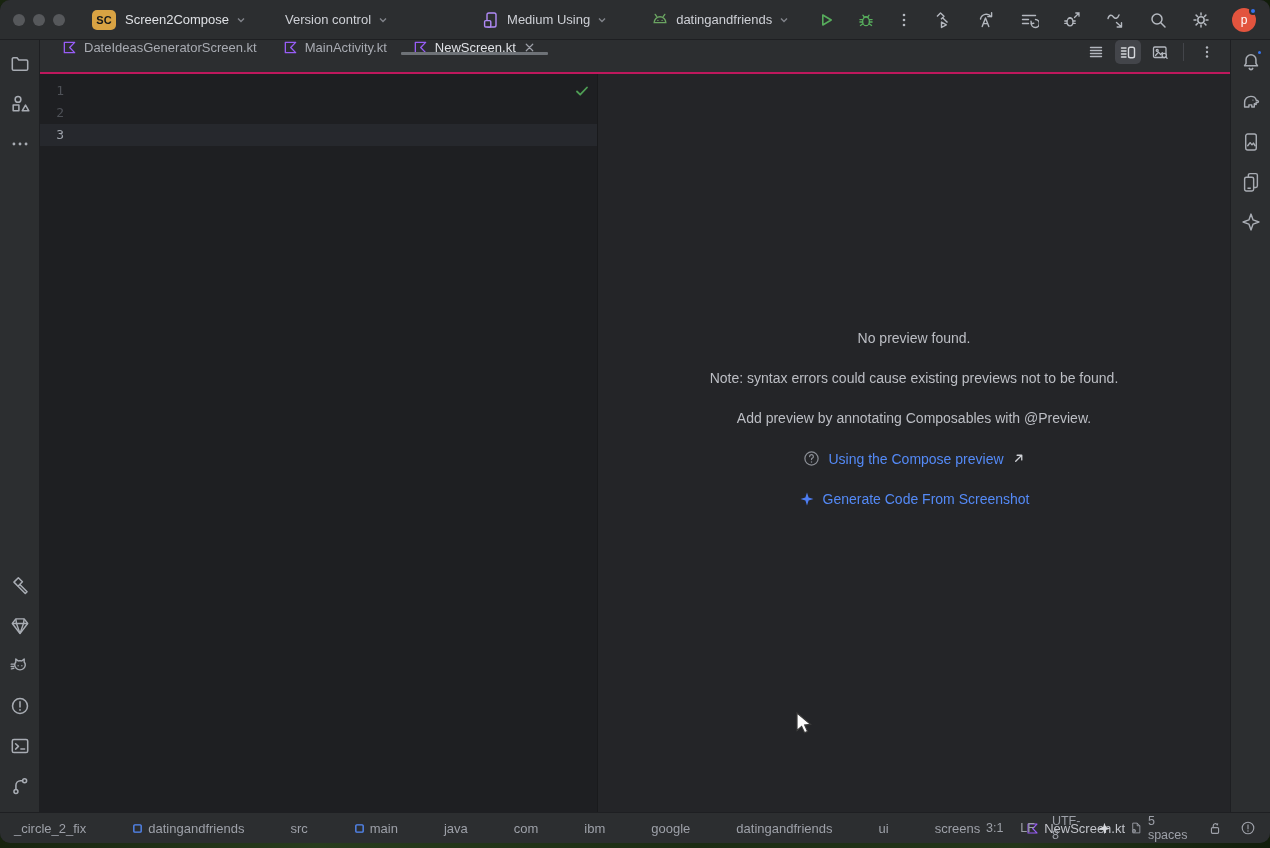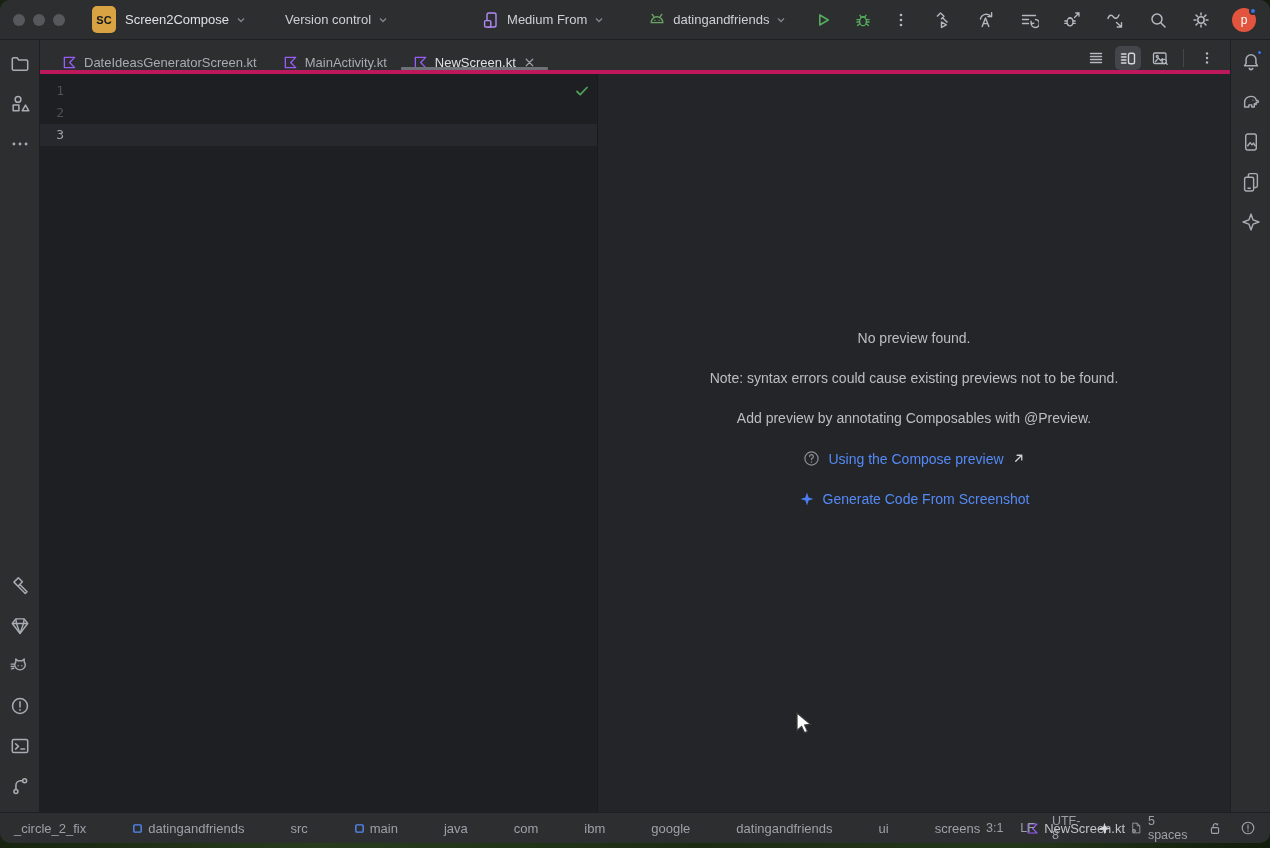--- a/index.html
+++ b/index.html
@@ -15,21 +15,21 @@
     display:flex; flex-direction:column;
   }
   
   .titlebar {
     height:40px; background:#2c2e30; border-bottom:1px solid #1e1f22;
     display:flex; align-items:center; flex:0 0 auto; color:#ced0d6; font-size:13px;
   }
   .traffic { display:flex; gap:8px; padding-left:13px; }
   .traffic span { width:12px; height:12px; border-radius:50%; background:#56585b; display:block; }
   .proj-badge {
-    margin-left:27px; width:24px; height:27px; border-radius:5px; background:#d9a343;
+    margin-left:27px; width:24px; height:20px; border-radius:5px; background:#d9a343;
     color:#15171a; font-weight:bold; font-size:11px; display:flex; align-items:center; justify-content:center;
   }
   .tb-item { display:flex; align-items:center; gap:6px; cursor:default; }
   .tb-label { color:#dfe1e5; }
   .tb-label.dim { color:#ced0d6; }
   .chev { opacity:.75; }
   .ml9{margin-left:9px}.ml38{margin-left:38px}.ml92{margin-left:92px}.ml42{margin-left:42px}
   .ml24{margin-left:24px}.ml16{margin-left:16px}.ml14{margin-left:14px}
   .tb-right { margin-left:auto; display:flex; align-items:center; gap:19px; padding-right:14px; }
   .icon-btn { display:flex; align-items:center; justify-content:center; width:24px; height:24px; border-radius:4px; }
@@ -45,22 +45,22 @@
   }
   .strip.left { border-right:1px solid #1e1f22; padding-top:10px; }
   .strip.right { border-left:1px solid #1e1f22; padding-top:8px; }
   .strip .icon-btn { width:28px; height:28px; margin-bottom:12px; }
   .strip .spacer { margin-top:auto; }
   .bell-wrap { position:relative; }
   .bell-wrap .dot { position:absolute; top:1px; right:2px; width:7px; height:7px; border-radius:50%; background:#3574f0; border:2px solid #2c2e30; }
   
   .center-col { flex:1 1 auto; display:flex; flex-direction:column; min-width:0; }
   .tabbar {
-    height:34px; background:#2c2e30; border-bottom:4px solid #be185d;
-    display:flex; align-items:flex-end; padding-left:9px; flex:0 0 auto;
+    height:34px; background:#2c2e30; border-bottom:2px solid #be185d;
+    display:flex; align-items:flex-start; padding-left:9px; flex:0 0 auto;
   }
   .tab {
     display:flex; align-items:center; gap:7px; padding:0 13px; position:relative;
     font-size:13px; color:#a8abb2; cursor:default;
   }
   .tab.active { color:#dfe1e5; }
   .tab.active::after { content:""; position:absolute; left:1px; right:1px; bottom:0; height:3px; background:#6e7277; border-radius:1px; }
   .tabbar-right { margin-left:auto; display:flex; align-items:center; gap:6px; padding-right:10px; }
   .mode-btn { display:flex; align-items:center; justify-content:center; width:26px; height:24px; border-radius:5px; }
   .mode-btn.active { background:#43454a; }
@@ -121,21 +121,21 @@
       <span class="tb-label dim">Version control</span>
       <svg class="chev" width="12" height="12" viewBox="0 0 12 12" fill="none" stroke="#9da0a8" stroke-width="1.4">
           <path d="M3 4.5 l3 3 3-3"></path>
         </svg>
     </div>
     <div class="tb-item ml92">
       <svg width="20" height="20" viewBox="0 0 20 20" fill="none" stroke="#b18bf7" stroke-width="1.4" stroke-linejoin="round">
           <rect x="6" y="3" width="9" height="14" rx="1.8"></rect>
           <rect x="3.6" y="10.6" width="6.2" height="6.4" rx="1.2" fill="#2c2e30"></rect>
         </svg>
-      <span class="tb-label dim">Medium From</span>
+      <span class="tb-label dim">Medium Using</span>
       <svg class="chev" width="12" height="12" viewBox="0 0 12 12" fill="none" stroke="#9da0a8" stroke-width="1.4">
           <path d="M3 4.5 l3 3 3-3"></path>
         </svg>
     </div>
     <div class="tb-item ml42">
       <svg width="20" height="20" viewBox="0 0 20 20" fill="none" stroke="#6ba562" stroke-width="1.4" stroke-linecap="round">
           <path d="M4.2 12.6 a5.8 5.8 0 0 1 11.6 0 z"></path>
           <path d="M6.6 6.4 L5.2 4.4 M13.4 6.4 L14.8 4.4"></path>
           <circle cx="7.9" cy="10.4" r="0.7" fill="#6ba562" stroke="none"></circle>
           <circle cx="12.1" cy="10.4" r="0.7" fill="#6ba562" stroke="none"></circle>

